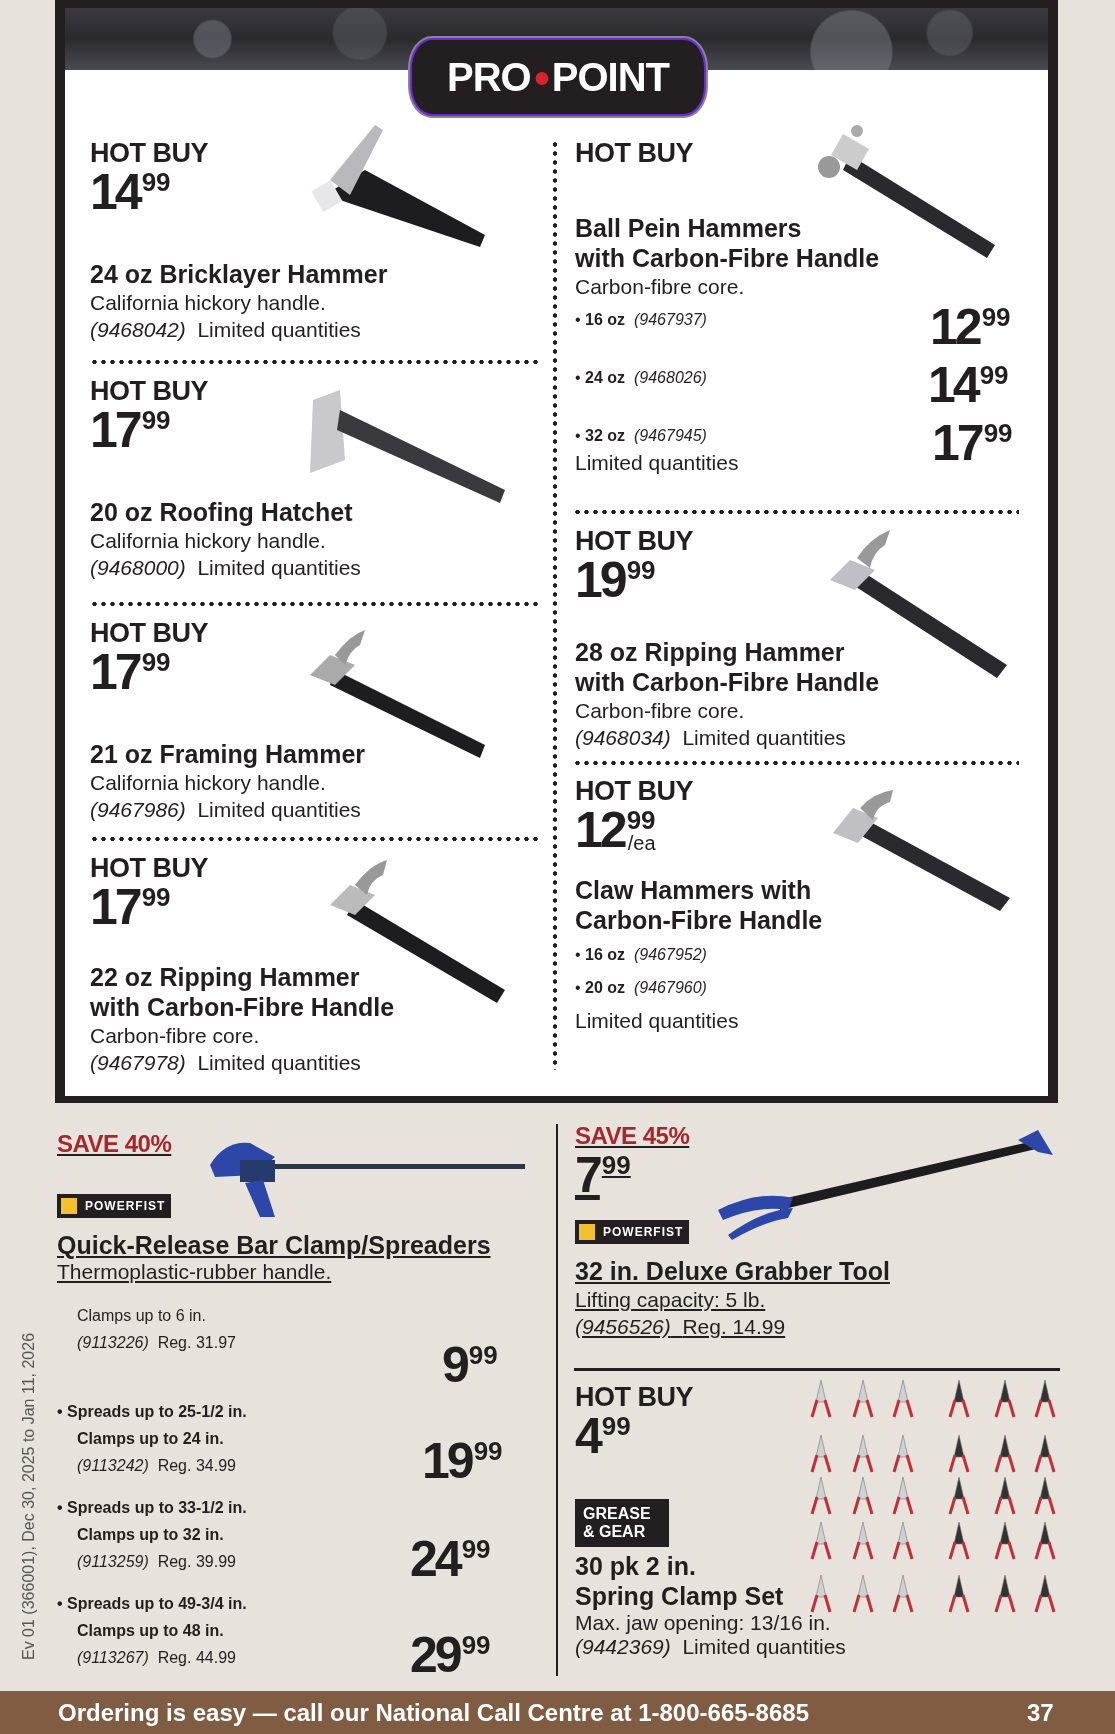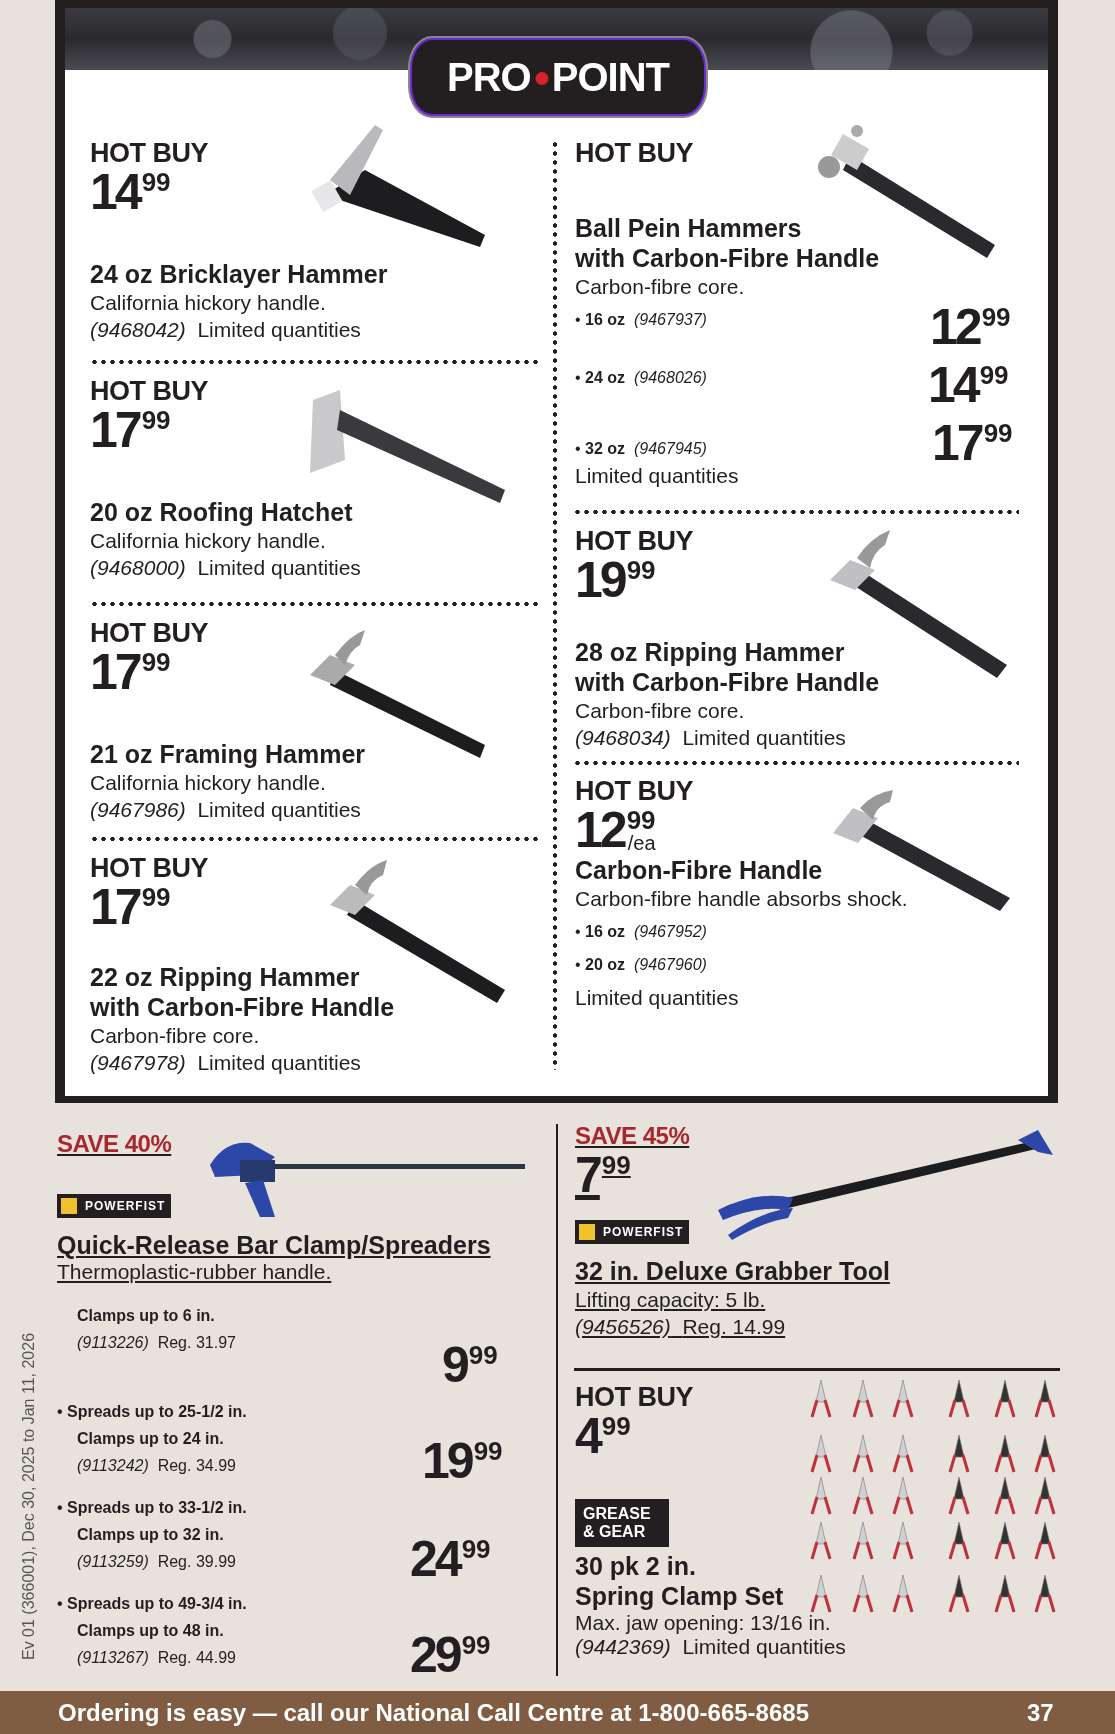--- a/index.html
+++ b/index.html
@@ -197,21 +197,21 @@
     </svg>
 </div>
 
 <div class="item" style="left:575px;top:140px;width:450px;">
   <div class="hot">HOT BUY</div>
   <div class="title" style="margin-top:46px">Ball Pein Hammers</div>
   <div class="title">with Carbon-Fibre Handle</div>
   <div class="desc">Carbon-fibre core.</div>
   <div class="bullet-row" style="margin-top:6px">• <b>16 oz</b>&nbsp; <span class="sku">(9467937)</span></div>
   <div class="bullet-row" style="margin-top:31px">• <b>24 oz</b>&nbsp; <span class="sku">(9468026)</span></div>
-  <div class="bullet-row" style="margin-top:44px">• <b>32 oz</b>&nbsp; <span class="sku">(9467945)</span></div>
+  <div class="bullet-row" style="margin-top:31px">• <b>32 oz</b>&nbsp; <span class="sku">(9467945)</span></div>
   <div class="desc">Limited quantities</div>
 </div>
 <div class="price" style="position:absolute;left:930px;top:302px;">
     <span>12</span>
     <span class="c">99</span>
   </div>
 <div class="price" style="position:absolute;left:928px;top:360px;">
     <span>14</span>
     <span class="c">99</span>
   </div>
@@ -249,22 +249,22 @@
 
 <div class="item" style="left:575px;top:778px;width:450px;">
   <div class="hot">HOT BUY</div>
   <div class="price">
       <span>12</span>
       <span style="display:flex;flex-direction:column;">
         <span class="c">99</span>
         <span class="ea">/ea</span>
       </span>
     </div>
+  <div class="title" style="margin-top:20px">Claw Hammers with</div>
   <div class="title">Carbon-Fibre Handle</div>
-  <div class="desc">Carbon-fibre handle absorbs shock.</div>
   <div class="bullet-row" style="margin-top:6px">• <b>16 oz</b>&nbsp; <span class="sku">(9467952)</span></div>
   <div class="bullet-row" style="margin-top:6px">• <b>20 oz</b>&nbsp; <span class="sku">(9467960)</span></div>
   <div class="desc" style="margin-top:6px">Limited quantities</div>
 </div>
 <div class="tool" style="left:828px;top:788px;width:185px;height:125px;">
   <svg viewBox="0 0 185 125">
       <path d="M35 30 L182 110 L172 123 L28 45 Z" fill="#2a2a2e"></path>
       <path d="M5 45 L25 20 L50 30 L30 55 Z" fill="#c0c0c4"></path>
       <path d="M32 20 Q45 5 65 2 L62 14 Q48 18 45 32 Z" fill="#999"></path>
     </svg>
@@ -287,21 +287,21 @@
       <rect x="40" y="29" width="280" height="5" fill="#2d3744"></rect>
       <path d="M5 30 Q20 5 45 8 L70 22 L50 40 L10 42 Z" fill="#2c47a8"></path>
       <rect x="35" y="25" width="35" height="22" fill="#273a6e"></rect>
       <path d="M40 48 L55 82 L70 82 L58 45 Z" fill="#2c47a8"></path>
     </svg>
 </div>
 
 <div style="position:absolute;left:57px;top:1300px;width:480px;">
 </div>
 <div class="item" style="left:57px;top:1302px;width:480px;">
-  <div class="bullet-row" style="font-weight:700;padding-left:20px">Clamps up to 6 in.</div>
+  <div class="bullet-row" style="font-weight:400;padding-left:20px">Clamps up to 6 in.</div>
   <div class="bullet-row" style="padding-left:20px"><span class="sku">(9113226)</span>&nbsp; <span>Reg. 31.97</span></div>
 </div>
 <div class="price" style="position:absolute;left:442px;top:1340px;">
     <span>9</span>
     <span class="c">99</span>
   </div>
 
 <div class="item" style="left:57px;top:1398px;width:480px;">
   <div class="bullet-row" style="font-weight:700">• <span>Spreads up to 25-1/2 in.</span></div>
   <div class="bullet-row" style="font-weight:700;padding-left:20px">Clamps up to 24 in.</div>

